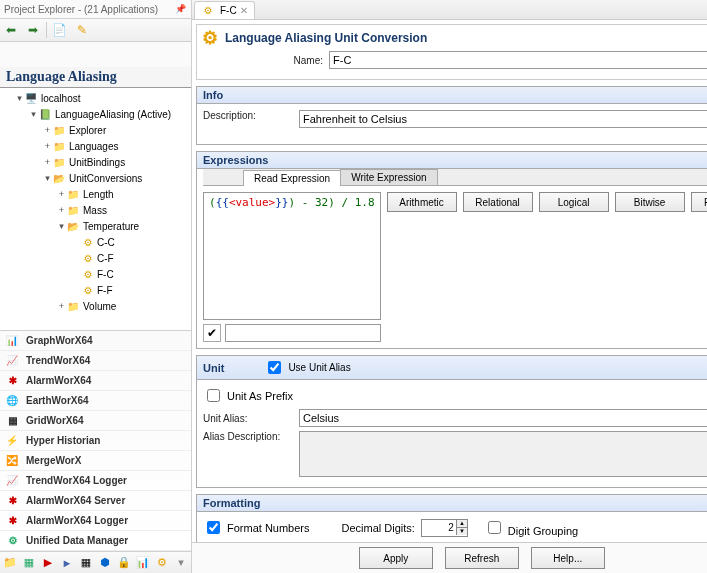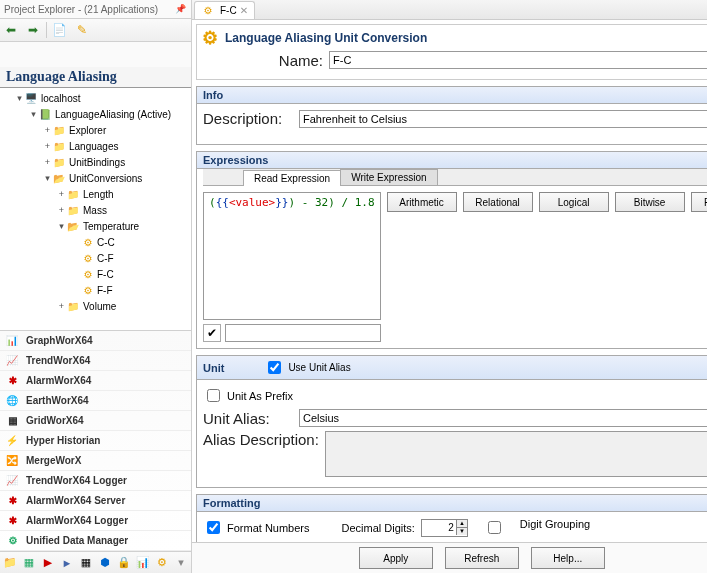--- a/index.html
+++ b/index.html
@@ -143,21 +143,21 @@
   .title-heading {
     display:flex;
     align-items:center;
     gap:6px;
     font-weight:bold;
     color:#1a3b6a;
     font-size:12px;
     margin-bottom:6px;
   }
   .form-row { display:flex; align-items:center; gap:6px; margin-bottom:4px; }
-  .form-label { min-width:90px; text-align:left; font-size:15px; color:#222; }
+  .form-label { min-width:90px; text-align:left; font-size:10px; color:#222; }
   input[type=text], textarea, input.num {
     font-family: inherit;
     font-size:11px;
     border:1px solid #999;
     padding:1px 3px;
   }
   input[type=text] { height:18px; }
   .fieldset {
     border:1px solid #aaa;
     margin-bottom:6px;
@@ -574,21 +574,21 @@
             <span style="width:20px"></span>
             <span>Decimal Digits:</span>
             <div class="spinbox">
               <input class="num" value="2" style="">
               <div class="spin-arrows">
                   <span>▲</span>
                   <span>▼</span>
                 </div>
             </div>
             <span style="width:4px"></span>
-            <label style="display:flex;align-items:flex-start;gap:16px">
+            <label style="display:flex;align-items:flex-end;gap:4px">
               <input type="checkbox" style="">
               <span>Digit Grouping</span>
             </label>
           </div>
         </div>
       </div>
     </div>
 
     <div class="footer-buttons">
       <button>Apply</button>

